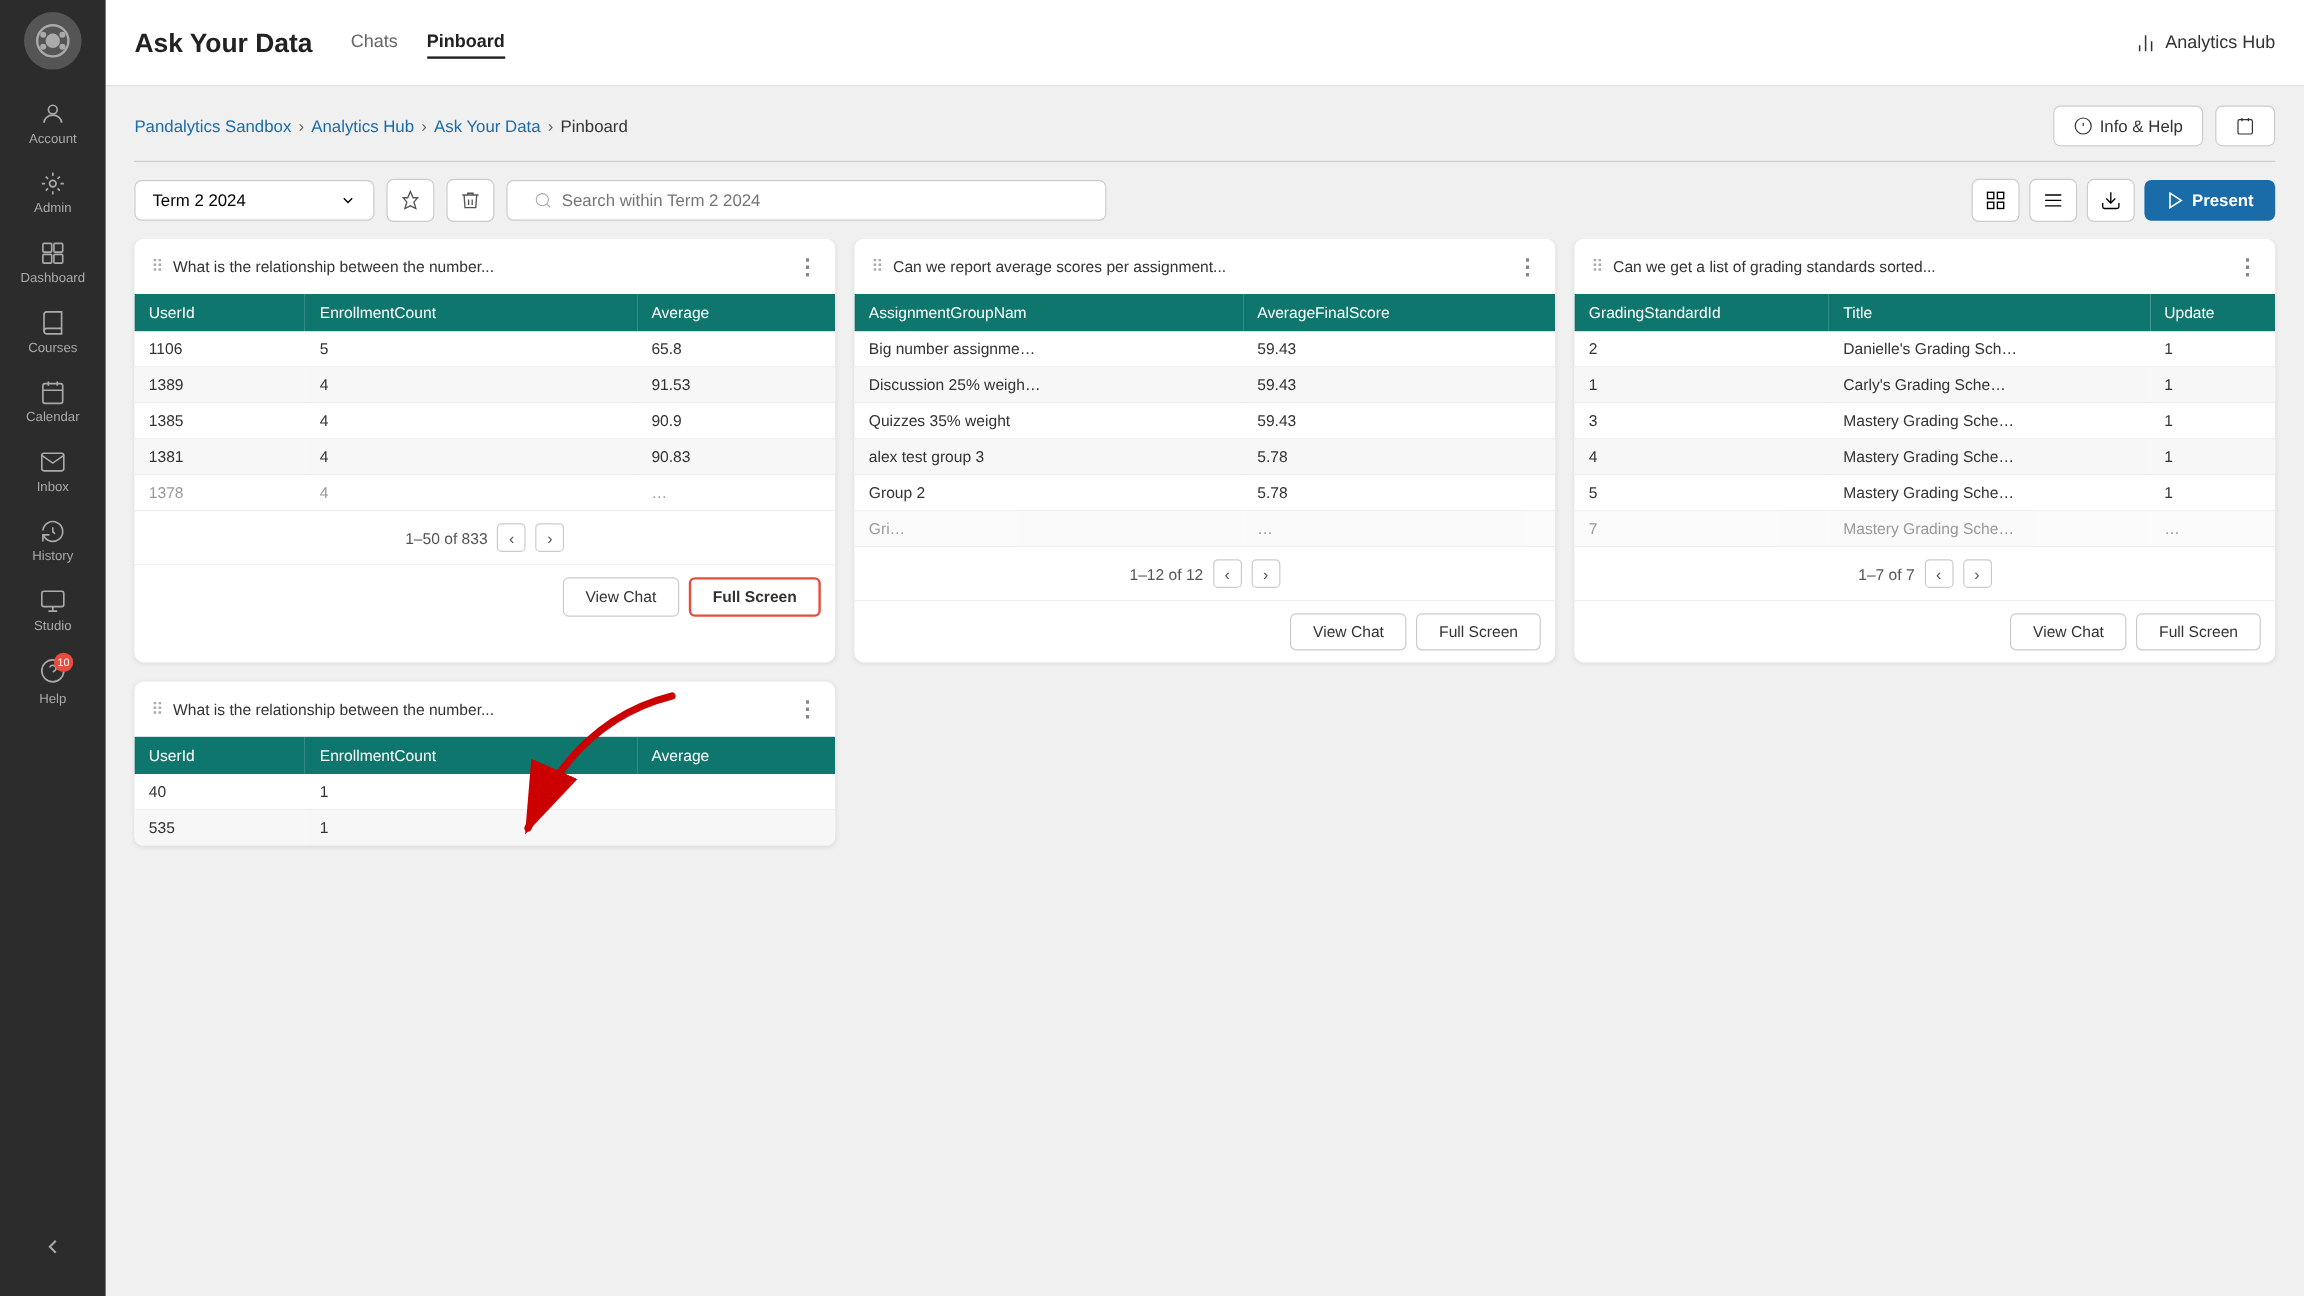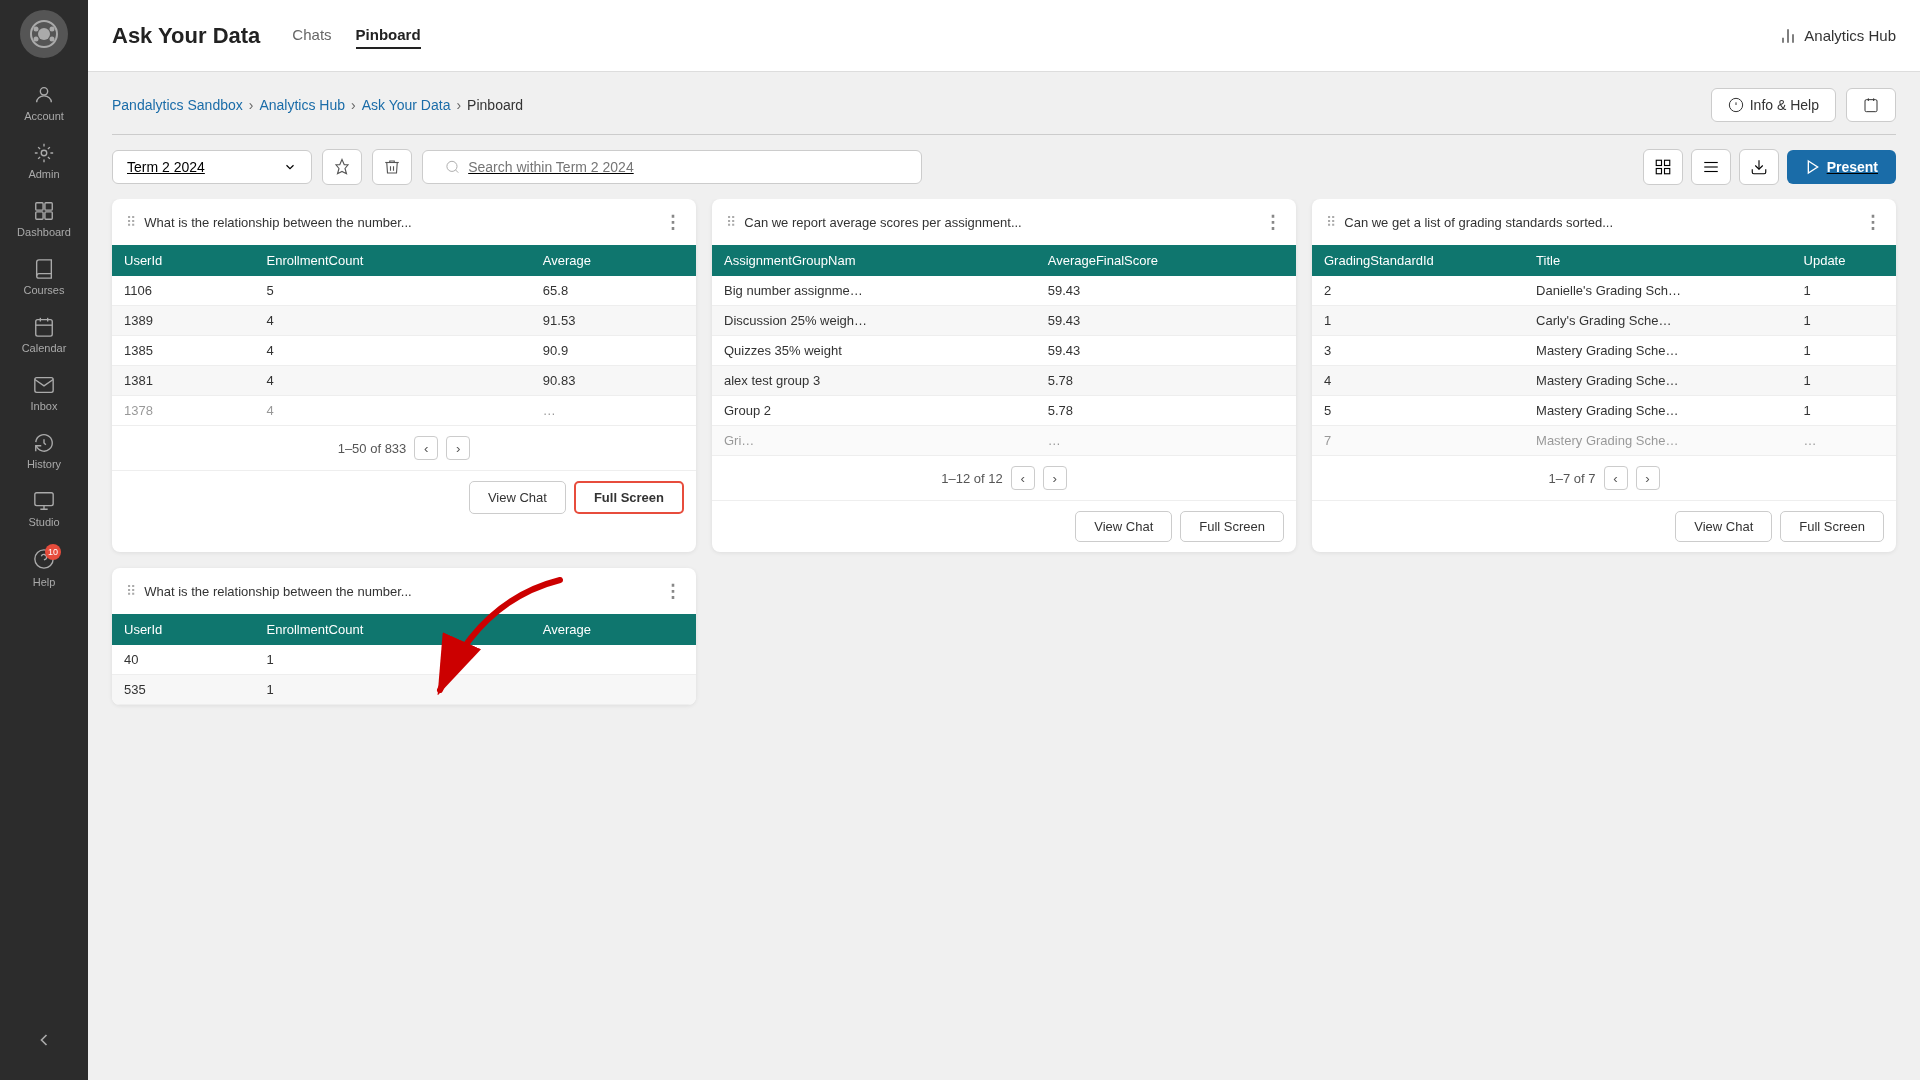--- a/index.html
+++ b/index.html
@@ -146,21 +146,20 @@
     }
     .divider { height: 1px; background: #ccc; margin: 12px 24px 0 24px; }
 
     
     .toolbar {
       padding: 14px 24px;
       display: flex;
       align-items: center;
       gap: 10px;
       flex-shrink: 0;
-      text-decoration: underline;
     }
     .term-selector {
       display: flex; align-items: center; gap: 8px;
       background: #fff;
       border: 1px solid #ccc;
       border-radius: 6px;
       padding: 8px 14px;
       font-size: 14px;
       cursor: pointer;
       min-width: 200px;

